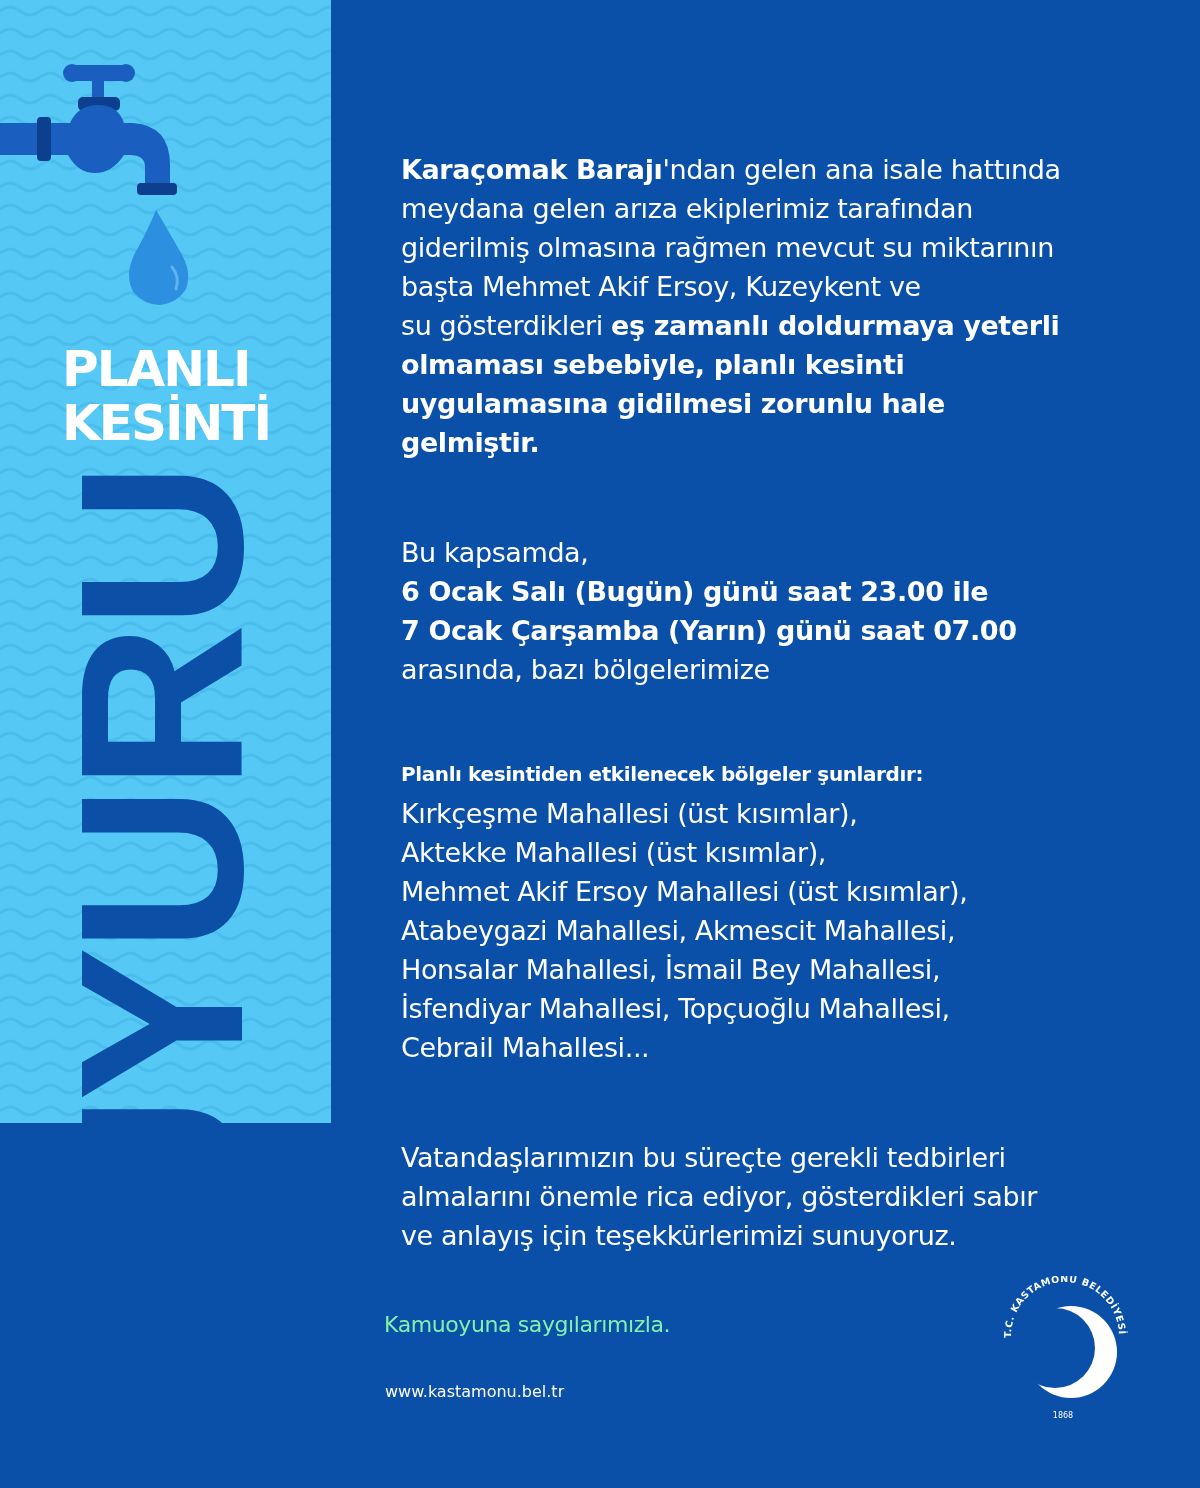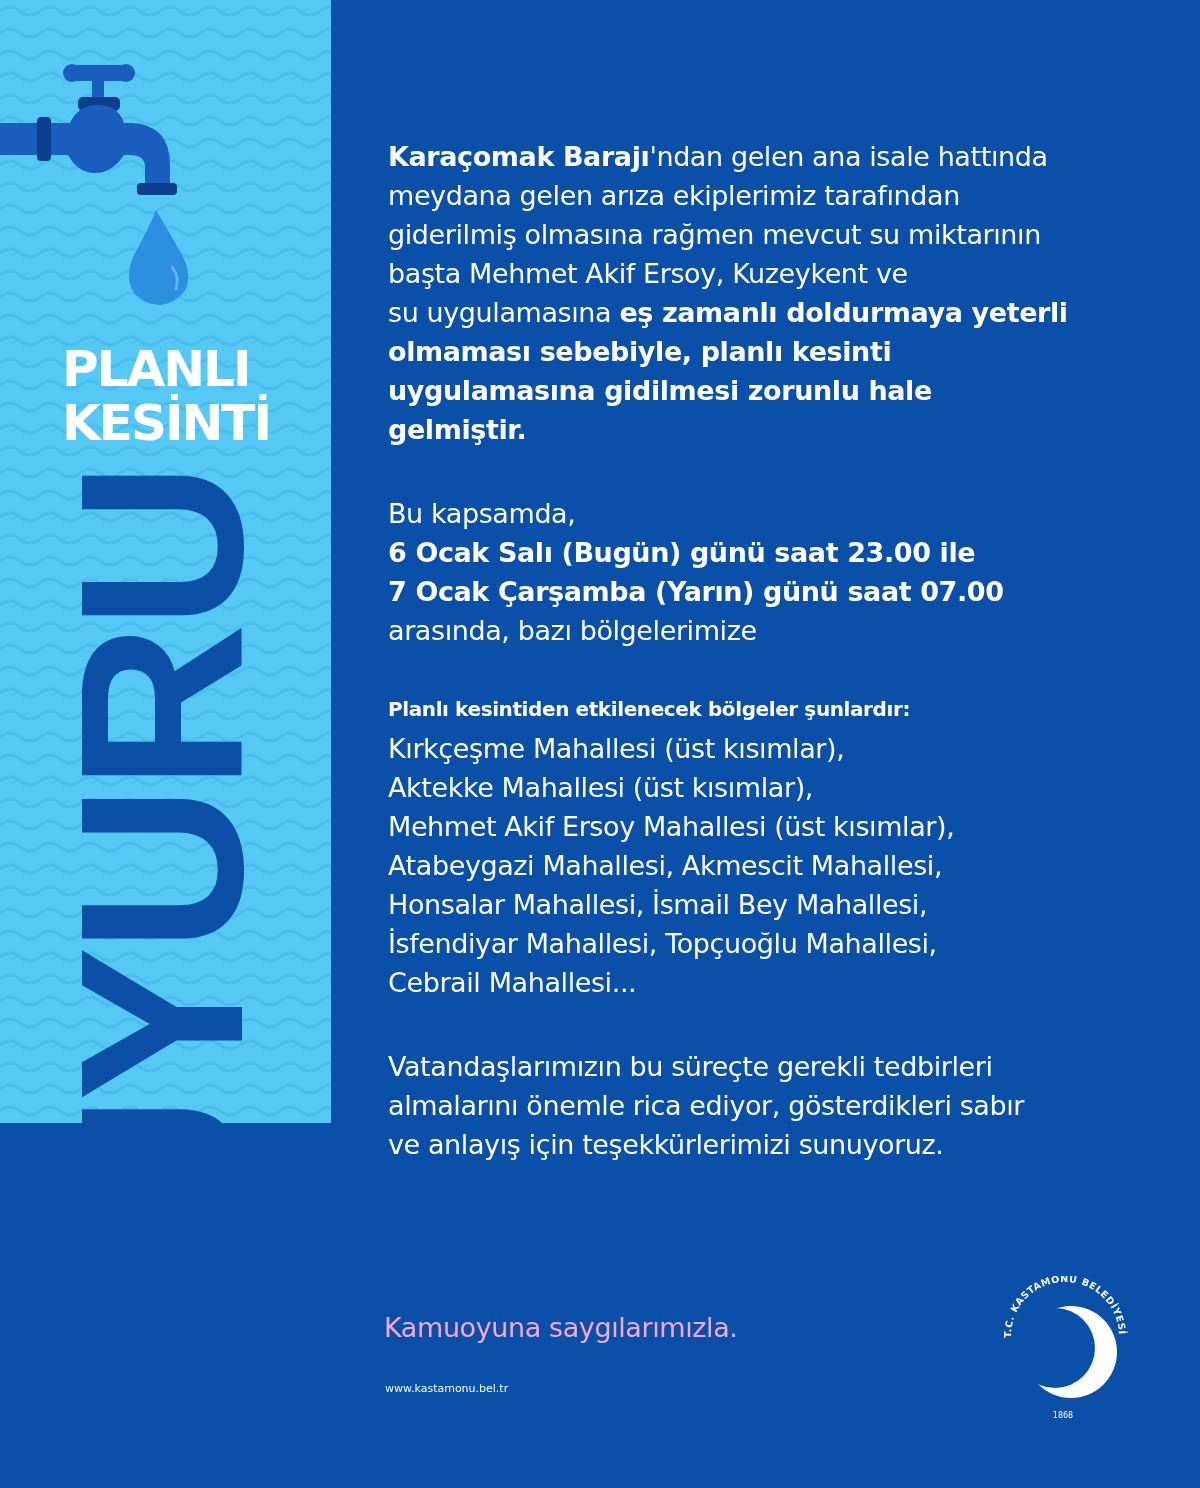--- a/index.html
+++ b/index.html
@@ -64,38 +64,38 @@
     }
     .content {
       position: absolute; left: 54px; top: 134px;
       width: 780px;
       color: #ffffff;
       font-family: "DejaVu Sans", sans-serif;
       font-size: 27px;
       line-height: 39px;
       letter-spacing: -0.4px;
     }
-    .content p { margin: 3px; }
+    .content p { margin: 16px; }
     .line { white-space: nowrap; display: block; }
     .b { font-weight: bold; }
     .gap { height: 39px; }
     .gap-sm { height: 34px; }
     .closing {
       position: absolute; left: 53px; top: 1312px;
-      color: #f9a8d4;
-      font-family: "DejaVu Sans", sans-serif;
-      font-size: 27px;
+      color: #86efac;
+      font-family: "DejaVu Sans", sans-serif;
+      font-size: 22px;
       letter-spacing: -0.4px;
       white-space: nowrap;
     }
     .website {
       position: absolute; left: 54px; top: 1382px;
       color: #ffffff;
       font-family: "DejaVu Sans", sans-serif;
-      font-size: 11px;
+      font-size: 16px;
       white-space: nowrap;
     }
     .logo {
       position: absolute; left: 658px; top: 1276px;
       width: 150px; height: 150px;
     }
   </style>
 </head>
 <body>
 
@@ -140,21 +140,21 @@
   </div>
 
   <div class="right-panel">
     <div class="content">
 
       <p>
         <span class="line"><span class="b">Karaçomak Barajı</span><span>'ndan gelen ana isale hattında</span></span>
         <span class="line">meydana gelen arıza ekiplerimiz tarafından</span>
         <span class="line">giderilmiş olmasına rağmen mevcut su miktarının</span>
         <span class="line">başta Mehmet Akif Ersoy, Kuzeykent ve</span>
-        <span class="line"><span>su uygulamasına </span><span class="b">eş zamanlı doldurmaya yeterli</span></span>
+        <span class="line"><span>su gösterdikleri </span><span class="b">eş zamanlı doldurmaya yeterli</span></span>
         <span class="line b">olmaması sebebiyle, planlı kesinti</span>
         <span class="line b">uygulamasına gidilmesi zorunlu hale</span>
         <span class="line b">gelmiştir.</span>
       </p>
 
       <div class="gap"></div>
 
       <p>
         <span class="line">Bu kapsamda,</span>
         <span class="line b">6 Ocak Salı (Bugün) günü saat 23.00 ile</span>

